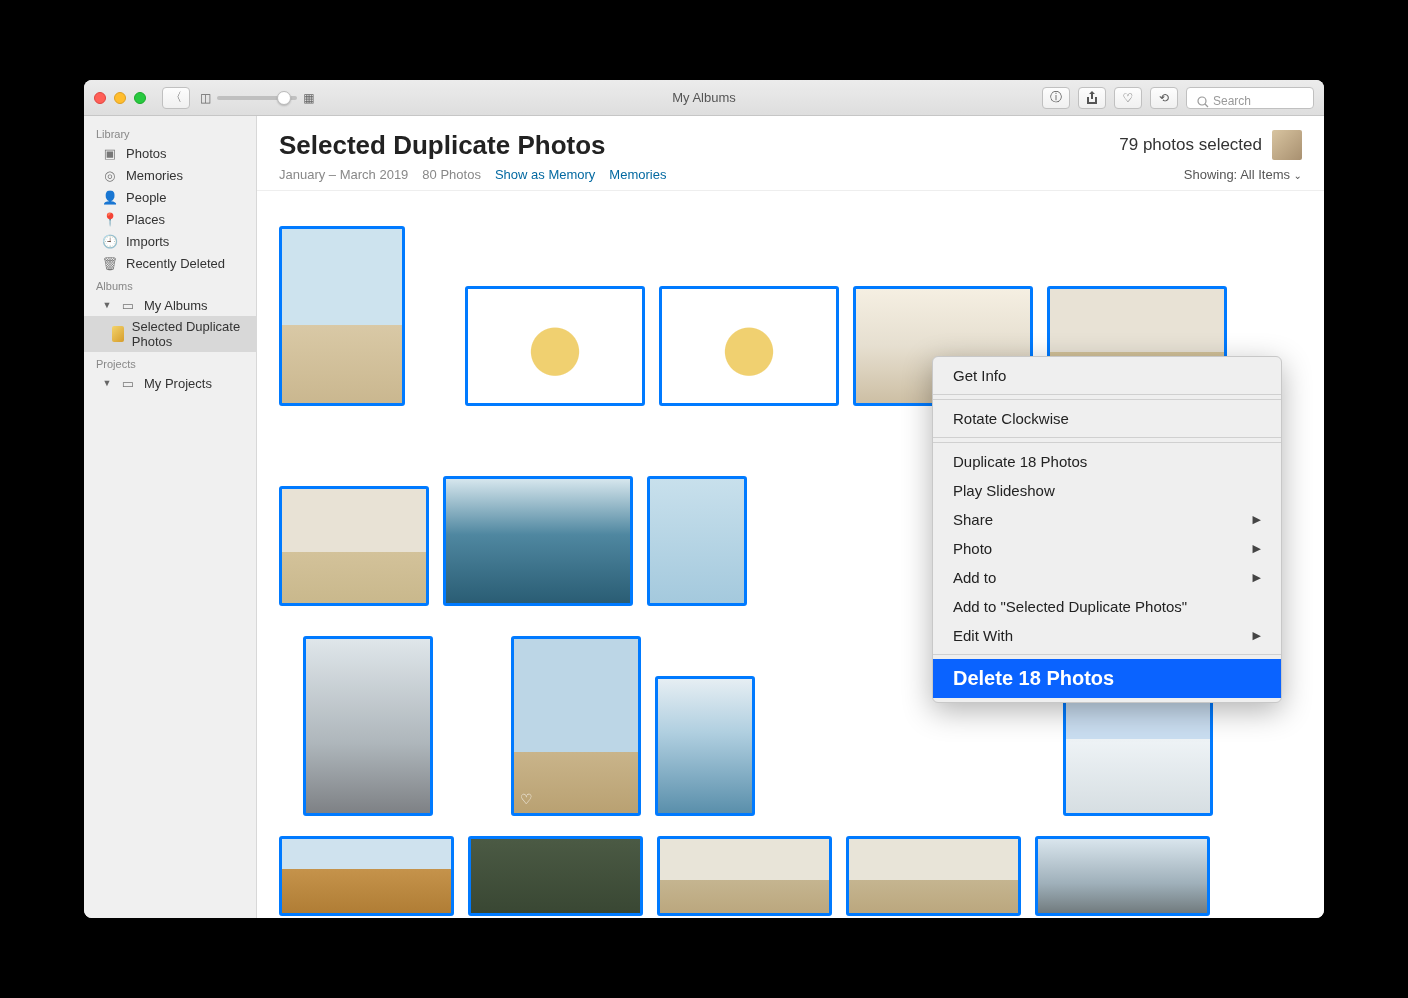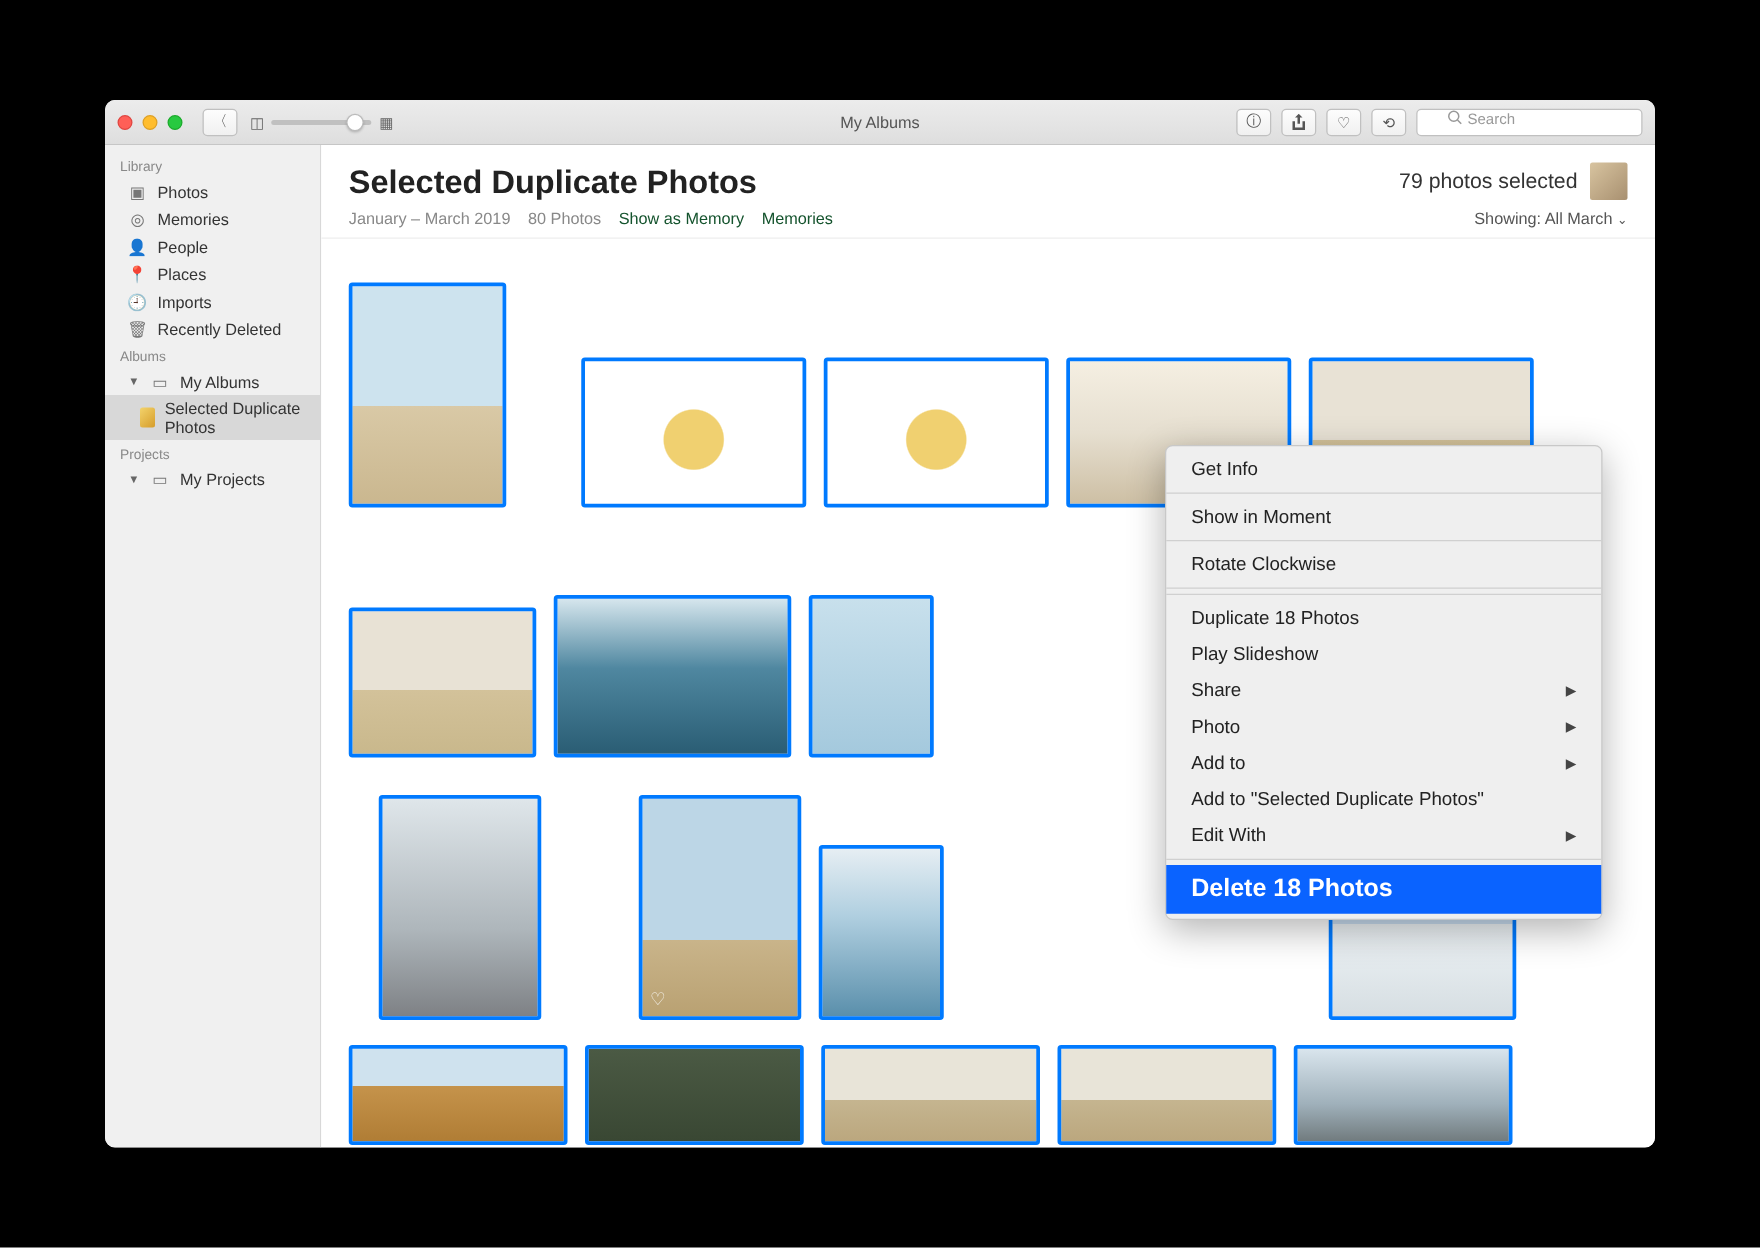--- a/index.html
+++ b/index.html
@@ -36,38 +36,38 @@
   .traffic span { width:12px; height:12px; border-radius:50%; display:block; }
   .tl-red{background:#ff5f57;border:1px solid #e04540;}
   .tl-yellow{background:#ffbd2e;border:1px solid #dea023;}
   .tl-green{background:#28c940;border:1px solid #1aab2a;}
   .titlebar-title { position:absolute; left:0; right:0; text-align:center; font-size:13px; color:#555; pointer-events:none;}
   .tb-left { display:flex; align-items:center; gap:10px; margin-left:16px;}
   .tb-btn { height:22px; min-width:28px; border:1px solid #c0c0c0; border-radius:4px; background:linear-gradient(#fdfdfd,#f0f0f0); display:flex; align-items:center; justify-content:center; font-size:12px; color:#555; padding:0 6px;}
   .slider { width:80px; height:4px; background:#c0c0c0; border-radius:2px; position:relative;}
   .slider-knob{ width:14px; height:14px; border-radius:50%; background:#fff; border:1px solid #bbb; position:absolute; top:-5px; left:60px; box-shadow:0 1px 2px rgba(0,0,0,0.2);}
   .tb-right { margin-left:auto; display:flex; gap:8px; align-items:center;}
-  .search-box { height:22px; width:181px; border:1px solid #c0c0c0; border-radius:4px; background:#fff; display:flex; align-items:flex-start; padding:0 24px; font-size:12px; color:#999;}
+  .search-box { height:22px; width:128px; border:1px solid #c0c0c0; border-radius:4px; background:#fff; display:flex; align-items:flex-end; padding:0 10px; font-size:12px; color:#999;}
   .search-box svg{margin-right:4px; flex:none;}
   .body { flex:1; display:flex; overflow:hidden;}
   .sidebar { width:173px; background:#f0f0f0; border-right:1px solid #d8d8d8; font-size:13px; color:#333; padding-top:6px; overflow:hidden;}
   .sb-header { font-size:11px; color:#888; padding:6px 12px 2px; text-transform:none;}
   .sb-item { display:flex; align-items:center; gap:8px; padding:3px 12px 3px 18px; cursor:default;}
   .sb-item .ico { width:16px; height:16px; display:flex; align-items:center; justify-content:center; color:#777;}
   .sb-sub { padding-left:28px; }
   .sb-item.selected { background:#d8d8d8;}
   .disclosure { width:10px; font-size:9px; color:#666; display:inline-block; text-align:center;}
   .main { flex:1; background:#fff; overflow:hidden; position:relative;}
   .main-header { padding:14px 22px 6px; display:flex; justify-content:space-between; align-items:flex-start;}
   .main-title { font-size:26px; font-weight:700; color:#222;}
   .selected-count { font-size:17px; color:#333; display:flex; align-items:center; gap:10px;}
   .header-thumb { width:30px; height:30px; background:linear-gradient(135deg,#d8c4a0,#a89070); border-radius:2px;}
   .sub-header { padding:0 22px 8px; display:flex; align-items:center; gap:14px; font-size:13px; border-bottom:1px solid #eee;}
   .sub-header .muted{color:#888;}
-  .sub-header .link{color:#14532d; cursor:pointer;}
+  .sub-header .link{color:#0369a1; cursor:pointer;}
   .showing { margin-left:auto; color:#555; font-size:13px;}
   .grid-pane { position:absolute; top:96px; left:0; right:0; bottom:0; padding:14px 22px; overflow:hidden;}
   .row { display:flex; gap:14px; margin-bottom:20px; align-items:flex-end;}
   .thumb { border:3px solid #007aff; border-radius:3px; background:#ccc; position:relative; overflow:hidden;}
   
   .ph-beach{background:linear-gradient(to bottom,#cde3ee 0%,#cde3ee 55%,#d9c9a6 55%,#cab78f 100%);}
   .ph-baby{background:radial-gradient(circle at 50% 55%,#f0d070 0%,#f0d070 22%,#fff 23%,#fff 100%);}
   .ph-mom{background:linear-gradient(to bottom,#f5efe2 0%,#e6dfd0 50%,#cdbfa4 100%);}
   .ph-wrap{background:linear-gradient(to bottom,#e8e2d5 0%,#e8e2d5 55%,#d3c29a 55%,#c9b88c 100%);}
   .ph-sea{background:linear-gradient(to bottom,#e6eef3 0%,#b0cfe0 40%,#5a8fab 100%);}
@@ -199,21 +199,21 @@
           <div class="header-thumb"></div>
         </div>
       </div>
       <div class="sub-header">
         <span class="muted">January – March 2019</span>
         <span class="muted">80 Photos</span>
         <span class="link">Show as Memory</span>
         <span class="link">Memories</span>
         <div class="showing">
           <span>Showing:</span>
-          <span>All March</span>
+          <span>All Items</span>
           <span style="font-size:10px;">⌄</span>
         </div>
       </div>
 
       <div class="grid-pane">
 
         <div class="row">
           <div class="thumb ph-beach" style="width:126px;height:180px;"></div>
           <div style="width:32px;"></div>
           <div class="thumb ph-baby" style="width:180px;height:120px;"></div>
@@ -249,23 +249,20 @@
           <div class="thumb ph-bike" style="width:175px;height:80px;"></div>
           <div class="thumb ph-mount" style="width:175px;height:80px;"></div>
         </div>
       </div>
 
       <div class="ctx-menu">
         <div class="ctx-item">
             <span>Get Info</span>
           </div>
         <div class="ctx-sep"></div>
-        <div class="ctx-item">
-            <span>Show in Moment</span>
-          </div>
         <div class="ctx-sep"></div>
         <div class="ctx-item">
             <span>Rotate Clockwise</span>
           </div>
         <div class="ctx-sep"></div>
         <div class="ctx-sep"></div>
         <div class="ctx-item">
             <span>Duplicate 18 Photos</span>
           </div>
         <div class="ctx-item">

